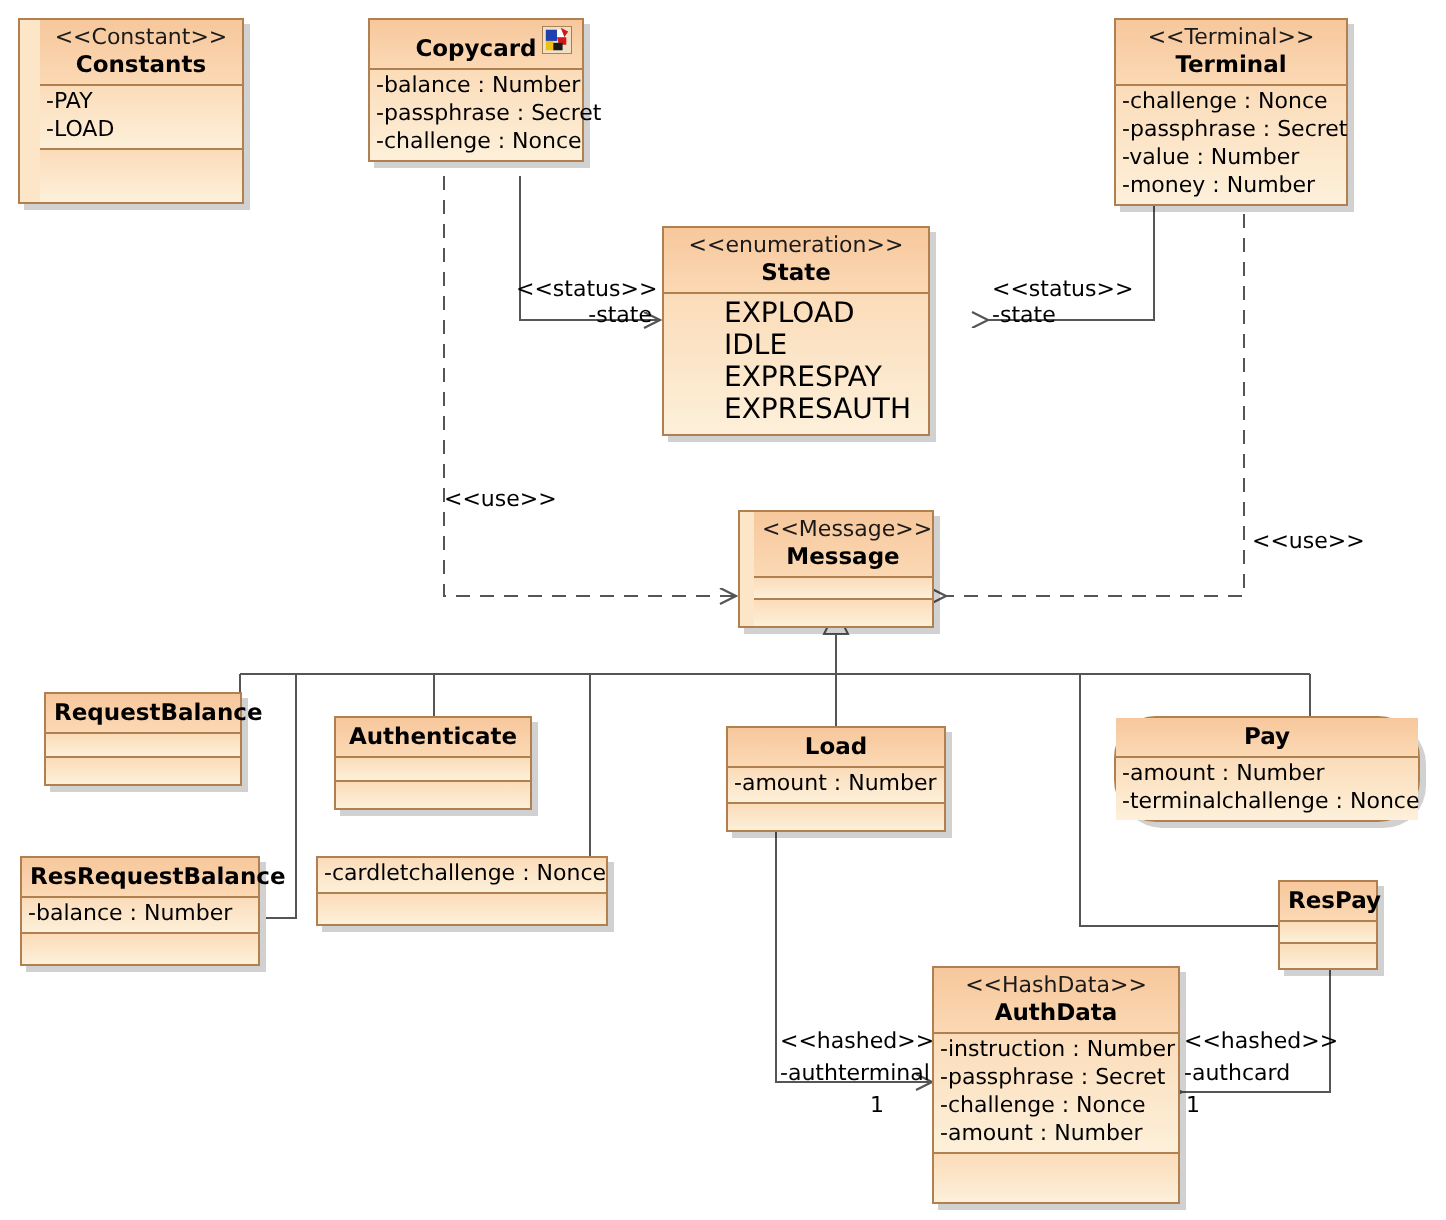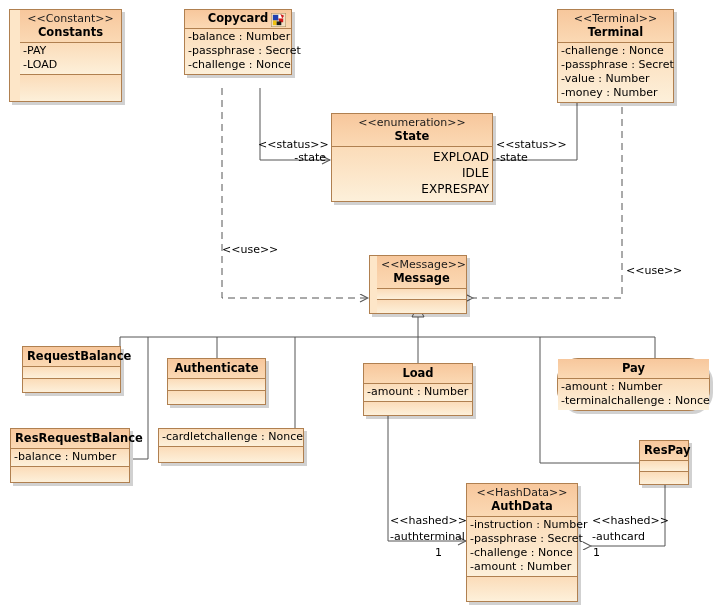--- a/index.html
+++ b/index.html
@@ -72,25 +72,26 @@
   .attr {
     display: block;
     font-size: 11px;
     color: #000000;
     line-height: 14px;
     white-space: nowrap;
     text-align: left;
   }
   .enum-lit {
     display: block;
-    font-size: 12px;
+    font-size: 14px;
     color: #000000;
     line-height: 16px;
     white-space: nowrap;
-    text-align: right;
+    text-align: left;
+    margin-left: 27px;
   }
   
   .class-icon {
     position: absolute;
     right: 5px;
     top: 3px;
     width: 15px;
     height: 14px;
     z-index: 4;
   }
@@ -174,21 +175,21 @@
       <span class="cname">Constants</span>
     </div>
     <div class="uml-attrs">
       <span class="attr">-PAY</span>
       <span class="attr">-LOAD</span>
     </div>
     <div class="uml-ops" style="height:26px;"></div>
   </div>
 
   <div class="uml-class" style="left:184px; top:9px; width:108px;">
-    <div class="uml-head" style="padding-top:1px;">
+    <div class="uml-head" style="padding-top:7px;">
       <span class="cname">Copycard</span>
       <svg class="class-icon" viewBox="0 0 16 15">
         <rect x="0" y="0" width="16" height="15" fill="#f2e0c4" stroke="#a08050" stroke-width="1"></rect>
         <rect x="2" y="2" width="6" height="6" fill="#2040b0"></rect>
         <rect x="8" y="2" width="5" height="4" fill="#ffffff"></rect>
         <path d="M8,6 L13,6 L13,10 L9,10 Z" fill="#d01818"></path>
         <rect x="2" y="8" width="4" height="5" fill="#f0c010"></rect>
         <path d="M6,9 L11,9 L11,13 L6,13 Z" fill="#1a1a1a"></path>
         <path d="M10,1 L14,3 L12,6 Z" fill="#d01818"></path>
       </svg>
@@ -206,29 +207,30 @@
       <span class="cname">Terminal</span>
     </div>
     <div class="uml-attrs last">
       <span class="attr">-challenge : Nonce</span>
       <span class="attr">-passphrase : Secret</span>
       <span class="attr">-value : Number</span>
       <span class="attr">-money : Number</span>
     </div>
   </div>
 
-  <div class="uml-class" style="left:331px; top:113px; width:162px;">
+  <div class="uml-class" style="left:331px; top:113px; width:134px;">
     <div class="uml-head">
       <span class="stereo">&lt;&lt;enumeration&gt;&gt;</span>
       <span class="cname">State</span>
     </div>
     <div class="uml-attrs last" style="padding-top:2px; padding-bottom:4px;">
       <span class="enum-lit">EXPLOAD</span>
       <span class="enum-lit">IDLE</span>
       <span class="enum-lit">EXPRESPAY</span>
+      <span class="enum-lit">EXPRESAUTH</span>
     </div>
   </div>
 
   <div class="uml-class" style="left:369px; top:255px; width:98px;padding-left:7px;">
     <div class="uml-head">
       <span class="stereo">&lt;&lt;Message&gt;&gt;</span>
       <span class="cname">Message</span>
     </div>
     <div class="uml-attrs" style="height:11px;"></div>
     <div class="uml-ops" style="height:13px;"></div>
@@ -288,21 +290,21 @@
   </div>
 
   <div class="uml-class" style="left:639px; top:440px; width:50px;">
     <div class="uml-head">
       <span class="cname">ResPay</span>
     </div>
     <div class="uml-attrs" style="height:10px;"></div>
     <div class="uml-ops" style="height:12px;"></div>
   </div>
 
-  <div class="uml-class" style="left:466px; top:483px; width:112px;">
+  <div class="uml-class" style="left:466px; top:483px; width:124px;">
     <div class="uml-head">
       <span class="stereo">&lt;&lt;HashData&gt;&gt;</span>
       <span class="cname">AuthData</span>
     </div>
     <div class="uml-attrs">
       <span class="attr">-instruction : Number</span>
       <span class="attr">-passphrase : Secret</span>
       <span class="attr">-challenge : Nonce</span>
       <span class="attr">-amount : Number</span>
     </div>

